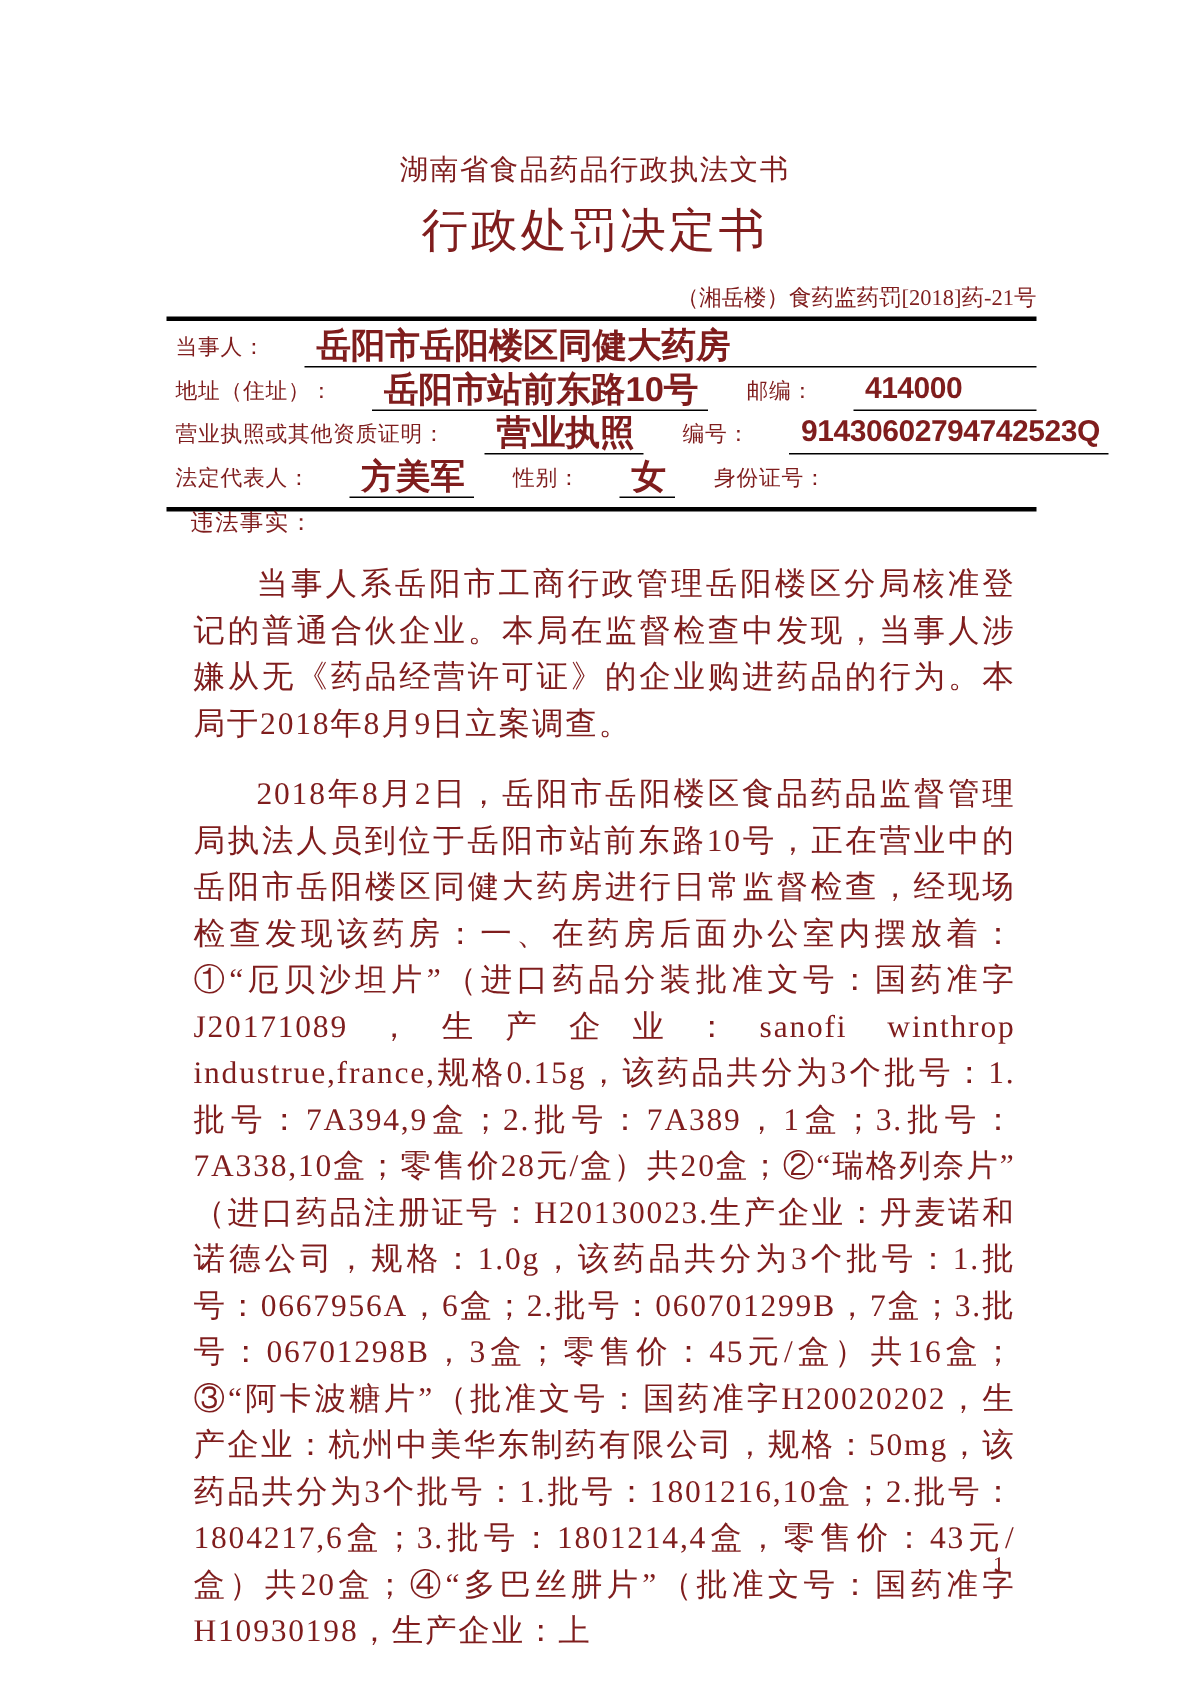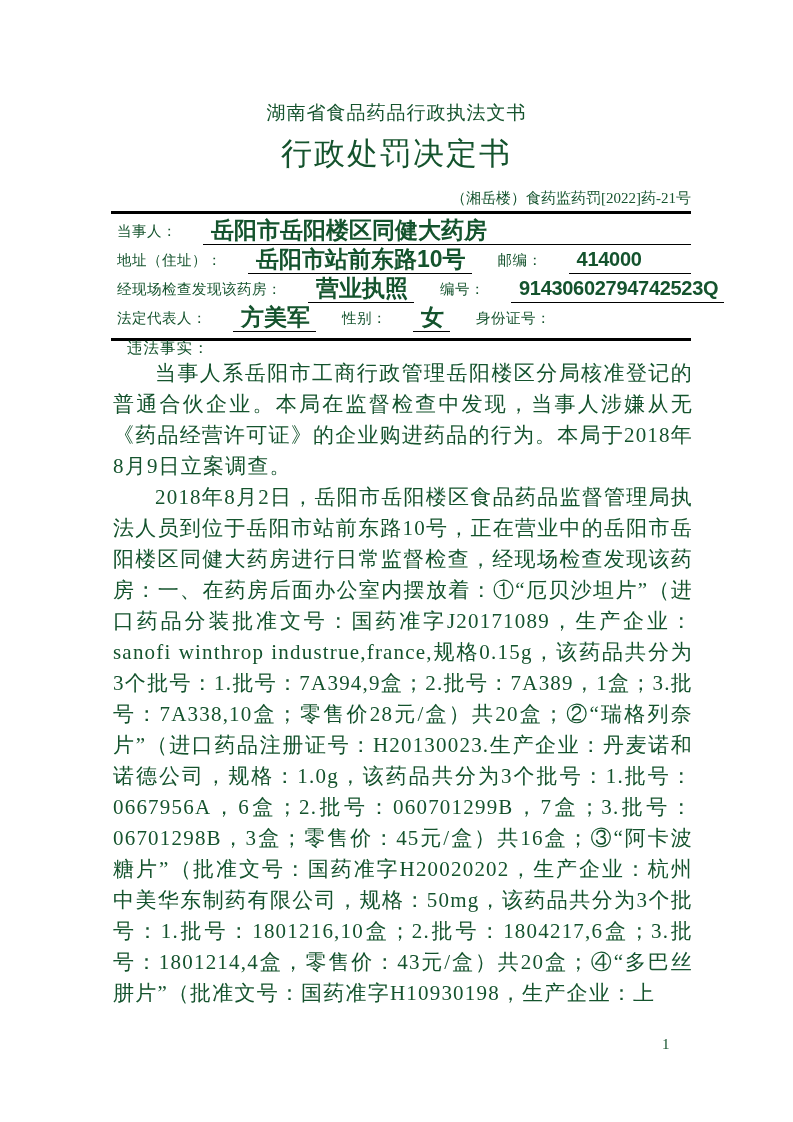--- a/index.html
+++ b/index.html
@@ -5,21 +5,21 @@
   html, body {
     margin: 0;
     padding: 0;
     background: #ffffff;
   }
   .page {
     position: relative;
     width: 793px;
     height: 1122px;
     background: #ffffff;
-    color: #14532d;
+    color: #7f1d1d;
     font-family: "Liberation Serif", "DejaVu Serif", serif;
     overflow: hidden;
   }
   .doc-type {
     position: absolute;
     top: 100px;
     left: 0;
     width: 100%;
     text-align: center;
     font-size: 19px;
@@ -94,57 +94,57 @@
     position: absolute;
     top: 358px;
     left: 113px;
     width: 580px;
     font-size: 21px;
     line-height: 31px;
     letter-spacing: 1.2px;
     text-align: justify;
   }
   .body p {
-    margin: 0;
+    margin: 16px;
     text-indent: 2em;
   }
   .page-num {
     position: absolute;
     top: 1036px;
     left: 662px;
     font-size: 15px;
   }
 </style>
 </head>
 <body>
 
 <div class="page">
 
   <div class="doc-type">湖南省食品药品行政执法文书</div>
 
   <h1 class="doc-title">行政处罚决定书</h1>
 
-  <div class="doc-number">（湘岳楼）食药监药罚[2022]药-21号</div>
+  <div class="doc-number">（湘岳楼）食药监药罚[2018]药-21号</div>
 
   <div class="fields">
 
     <div class="frow">
       <span class="flabel">当事人：</span>
       <span class="fvalue grow">岳阳市岳阳楼区同健大药房</span>
     </div>
 
     <div class="frow">
       <span class="flabel">地址（住址）：</span>
       <span class="fvalue">岳阳市站前东路10号</span>
       <span class="flabel">邮编：</span>
       <span class="fvalue num grow">414000</span>
     </div>
 
     <div class="frow">
-      <span class="flabel">经现场检查发现该药房：</span>
+      <span class="flabel">营业执照或其他资质证明：</span>
       <span class="fvalue">营业执照</span>
       <span class="flabel">编号：</span>
       <span class="fvalue num grow">91430602794742523Q</span>
     </div>
 
     <div class="frow">
       <span class="flabel">法定代表人：</span>
       <span class="fvalue">方美军</span>
       <span class="flabel">性别：</span>
       <span class="fvalue center">女</span>

